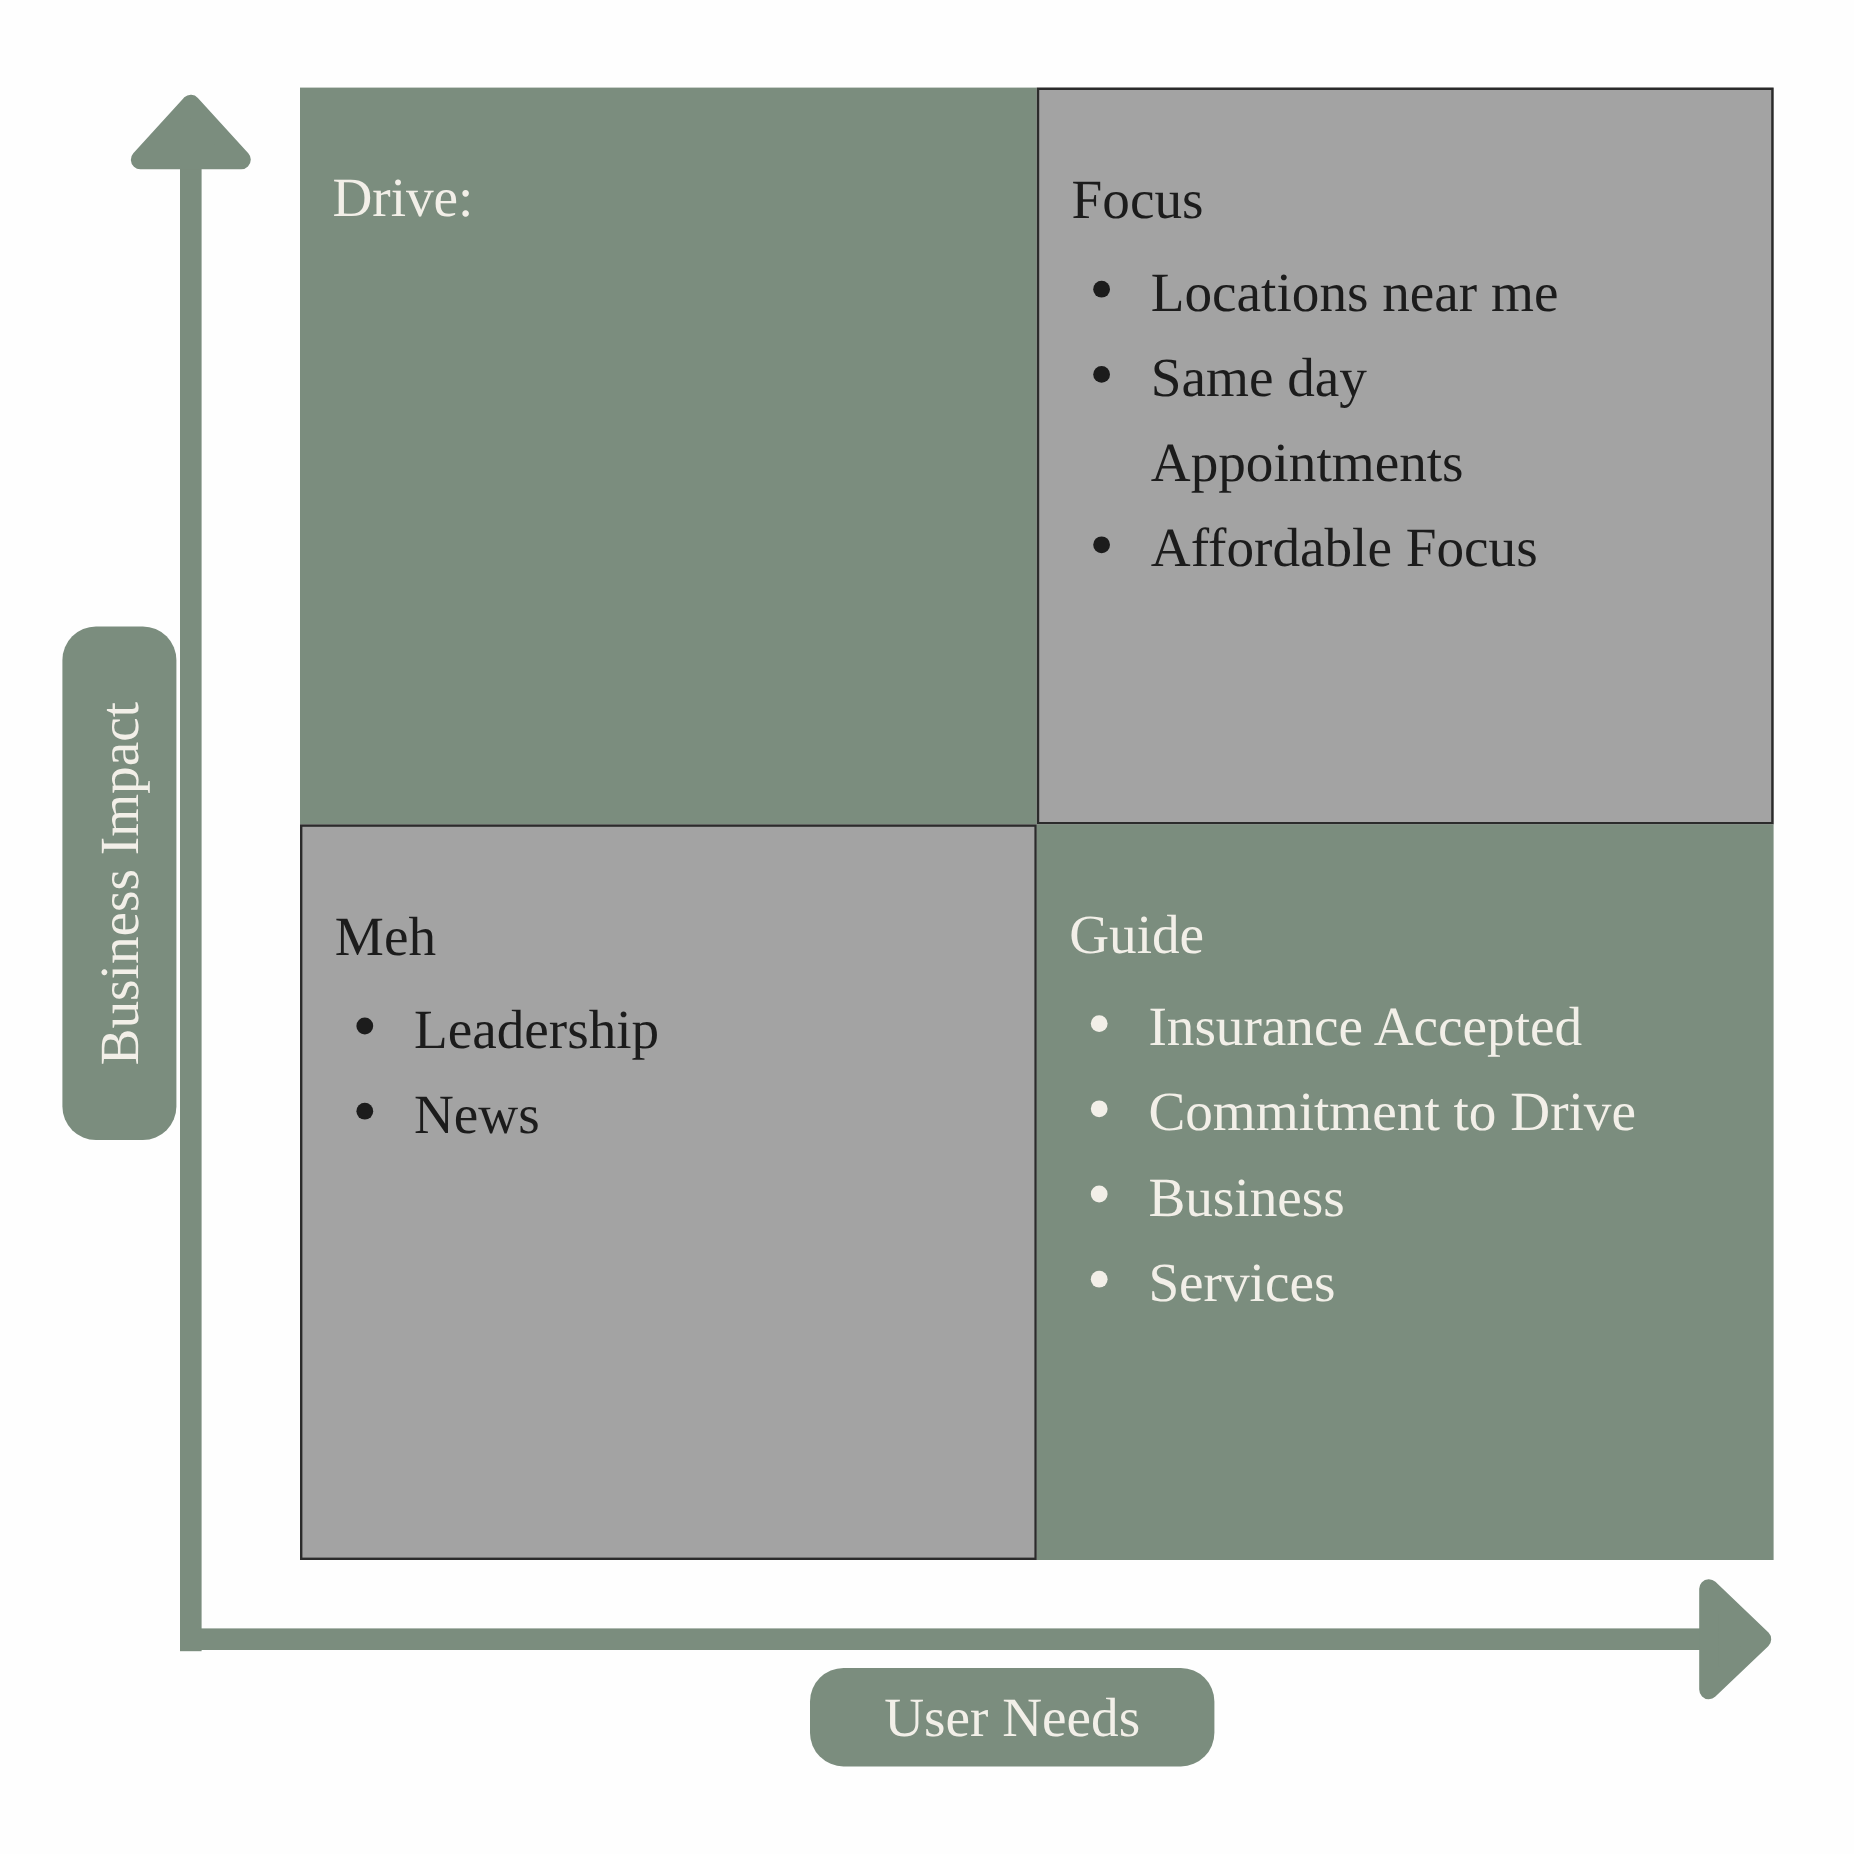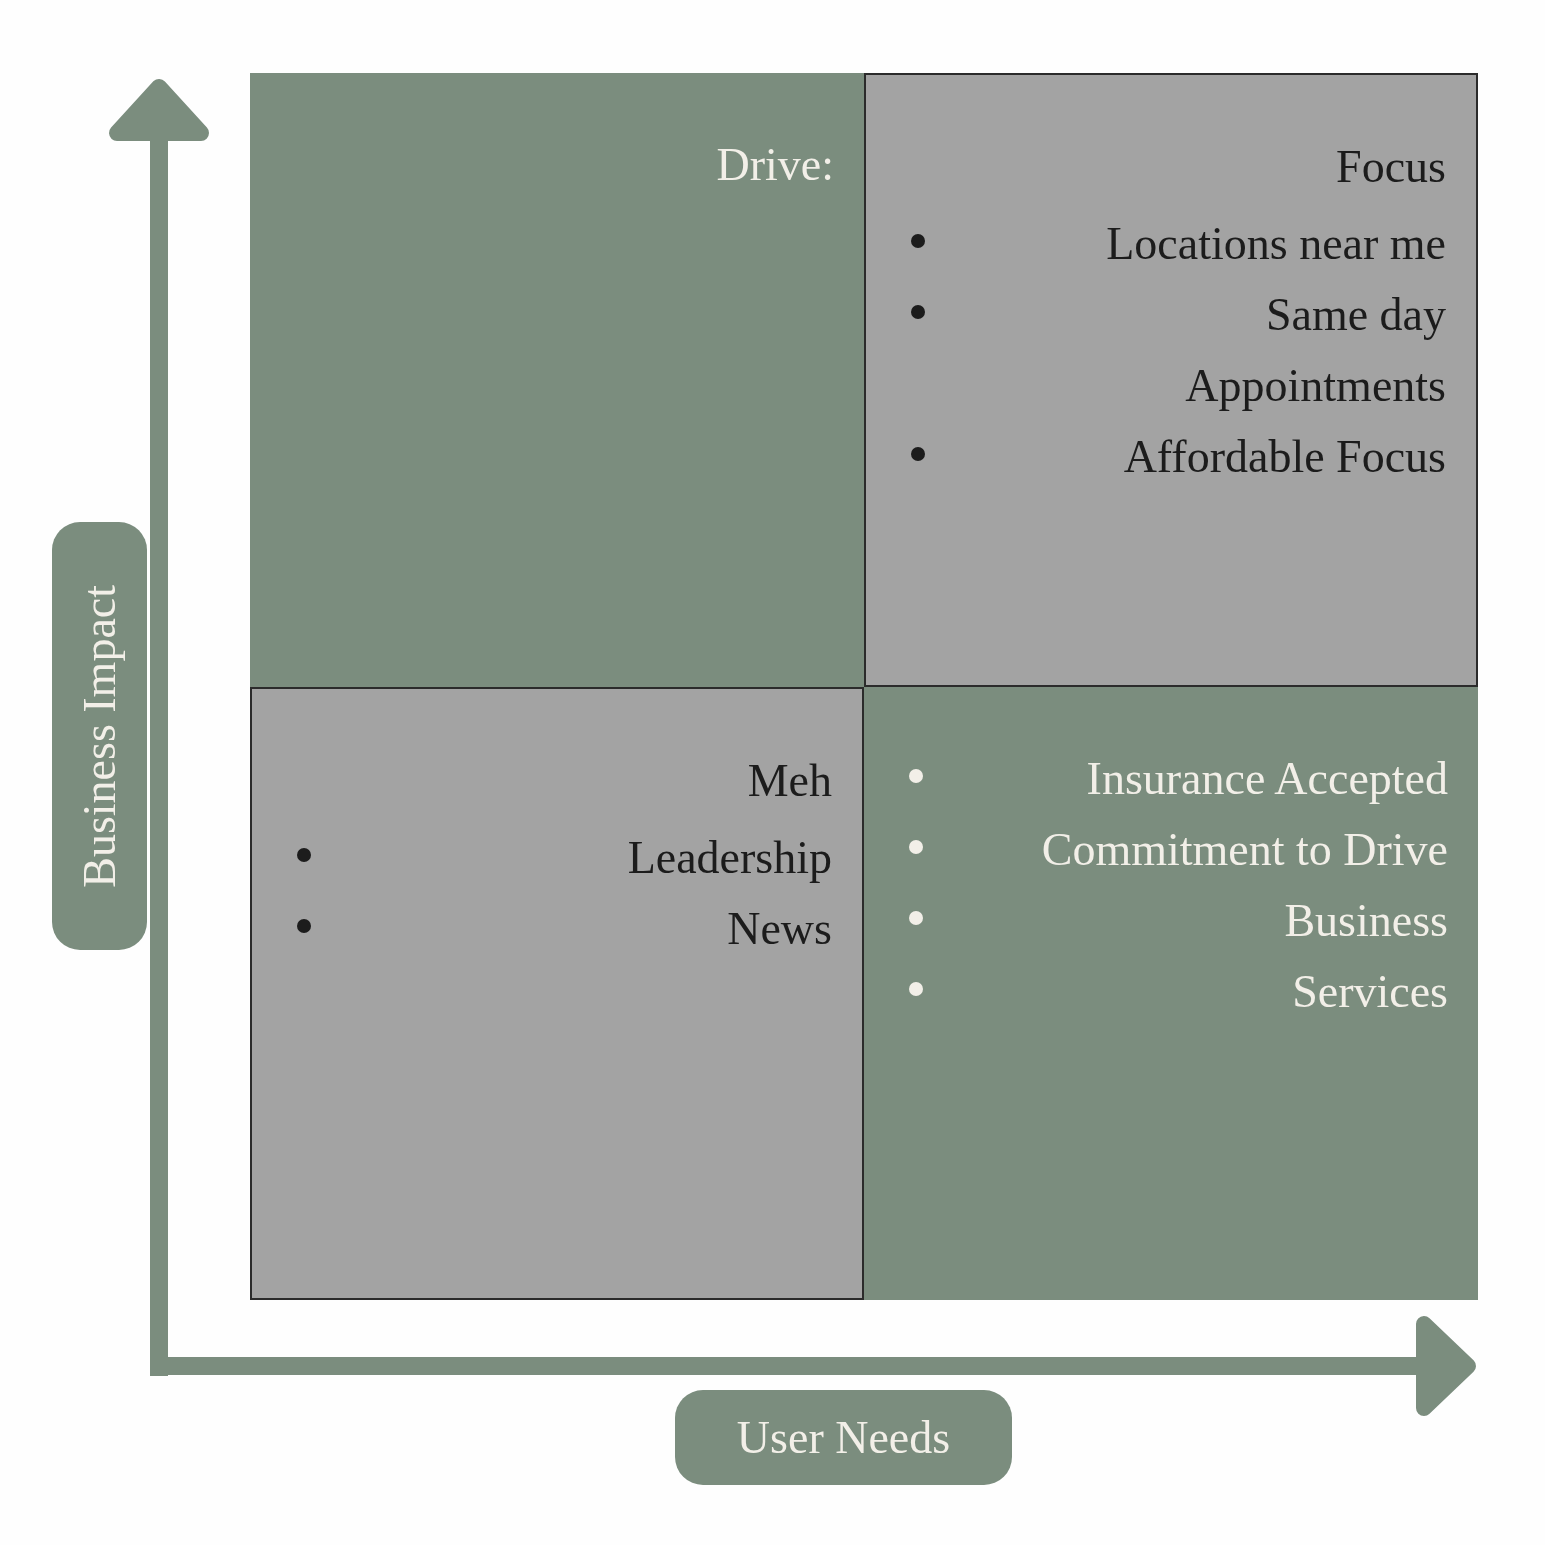--- a/index.html
+++ b/index.html
@@ -25,28 +25,28 @@
   .axis-head{fill:var(--sage);stroke:var(--sage);stroke-width:16;stroke-linejoin:round;}
 
   
   .pill{
     position:absolute;background:var(--sage);color:var(--cream);
     border-radius:28px;display:flex;align-items:center;justify-content:center;
     font-size:46px;
   }
   .pill-y{left:52px;top:522px;width:95px;height:428px;}
   .pill-y .vtext{writing-mode:vertical-rl;transform:rotate(180deg);white-space:nowrap;}
-  .pill-x{left:675px;top:1390px;width:337px;height:95px;text-align:center;}
+  .pill-x{left:675px;top:1390px;width:337px;height:82px;text-align:center;}
 
   
   .grid{
     position:absolute;left:250px;top:73px;width:1228px;height:1227px;
     display:grid;grid-template-columns:50% 50%;grid-template-rows:50% 50%;
   }
-  .cell{padding:56px 30px 20px 27px;font-size:46px;line-height:71px;text-align:right;}
+  .cell{padding:56px 30px 20px 27px;font-size:46px;line-height:71px;}
   .cell.green{background:var(--sage);color:var(--cream);}
   .cell.white{background:#a3a3a3;color:var(--ink);border:2px solid var(--border);}
   .cell h2{margin:0 0 6px 0;font-size:46px;font-weight:normal;line-height:71px;}
   .cell ul{margin:0;padding:0;list-style:none;}
   .cell li{position:relative;padding-left:66px;white-space:pre-line;}
   .cell li::before{
     content:"";position:absolute;left:18px;top:26px;
     width:14px;height:14px;border-radius:50%;background:currentColor;
   }
 </style>
@@ -92,20 +92,21 @@
 
     <div class="cell white">
       <h2>Meh</h2>
       <ul>
           <li>Leadership</li>
           <li>News</li>
         </ul>
     </div>
 
     <div class="cell green">
+      <h2>Guide</h2>
       <ul>
           <li>Insurance Accepted</li>
           <li>Commitment to Drive</li>
           <li>Business</li>
           <li>Services</li>
         </ul>
     </div>
 
   </div>
 </div>

